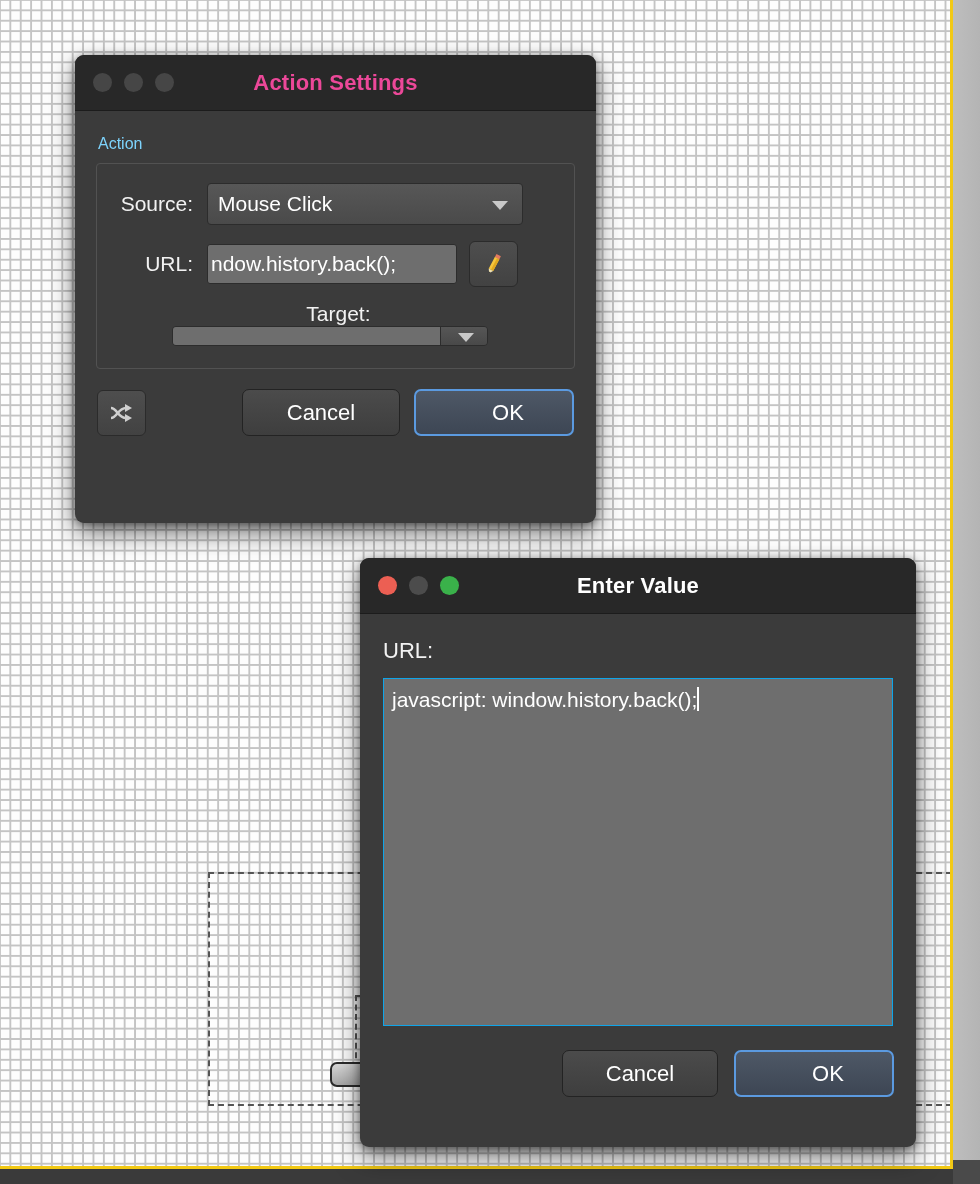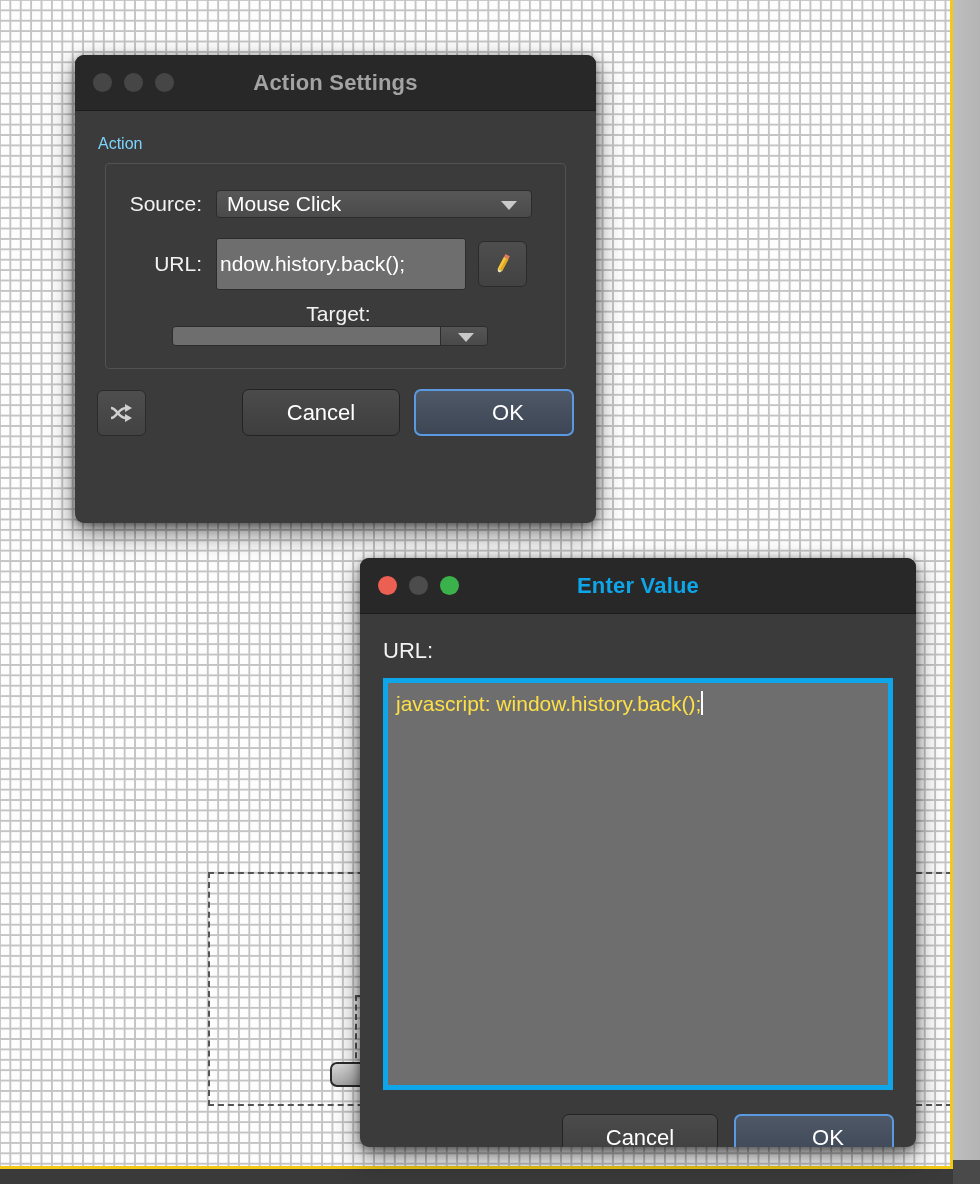--- a/index.html
+++ b/index.html
@@ -108,40 +108,40 @@
   .dot.close    { background: #ec5f53; }
   .dot.min-off  { background: #4c4c4c; }
   .dot.zoom     { background: #3ab14a; }
 
   .title-text {
     position: absolute;
     left: 0; right: 0;
     text-align: center;
     font-size: 22px;
     font-weight: bold;
-    color: #a3a3a3;
+    color: #ec4899;
     letter-spacing: .2px;
     pointer-events: none;
   }
-  .title-text.active { color: #0ea5e9; }
+  .title-text.active { color: #ffffff; }
 
   .win-body { padding: 0; position: relative; }
 
   
   #action-settings {
     left: 75px; top: 55px;
     width: 521px; height: 468px;
   }
   #group-label {
     color: #7dd3fc;
     font-size: 16px;
     margin: 24px 16px 10px 23px;
   }
   #action-group {
-    margin: 0 30px;
+    margin: 0 21px;
     border: 1px solid #525252;
     border-radius: 4px;
     padding: 18px 12px 22px 0;
   }
   .form-row {
     display: flex;
     align-items: center;
     height: 44px;
     margin-bottom: 16px;
   }
@@ -150,21 +150,21 @@
     width: 110px;
     text-align: right;
     padding-right: 14px;
     color: #f2f2f2;
     font-size: 21px;
   }
 
   
   .combo {
     position: relative;
-    width: 316px; height: 28px;
+    width: 316px; height: 42px;
     background: linear-gradient(to bottom, #575757, #4a4a4a);
     border: 1px solid #2c2c2c;
     border-radius: 4px;
     display: flex;
     align-items: center;
   }
   .combo-value {
     color: #ffffff;
     font-size: 21px;
     padding-left: 10px;
@@ -176,21 +176,21 @@
     right: 14px; top: 50%;
     margin-top: -3px;
     width: 0; height: 0;
     border-left: 8px solid transparent;
     border-right: 8px solid transparent;
     border-top: 9px solid #c9c9c9;
   }
 
   
   .textfield {
-    width: 250px; height: 52px;
+    width: 250px; height: 40px;
     background: #6e6e6e;
     border: 1px solid #2c2c2c;
     border-radius: 3px;
     color: #ffffff;
     font-family: "Liberation Sans", sans-serif;
     font-size: 21px;
     display: flex;
     align-items: center;
     padding-left: 3px;
     overflow: hidden;
@@ -270,24 +270,24 @@
     left: 360px; top: 558px;
     width: 556px; height: 589px;
   }
   #ev-label {
     color: #f2f2f2;
     font-size: 22px;
     margin: 24px 0 14px 23px;
   }
   #ev-textarea {
     margin: 0 23px;
-    height: 412px;
+    height: 348px;
     background: #6e6e6e;
-    border: 5px solid #0ea5e9;
-    color: #fde047;
+    border: 1px solid #0ea5e9;
+    color: #ffffff;
     font-size: 21px;
     padding: 8px 0 0 8px;
     position: relative;
     overflow: hidden;
     white-space: pre;
   }
   #ev-caret {
     display: inline-block;
     width: 2px; height: 24px;
     background: #ffffff;

